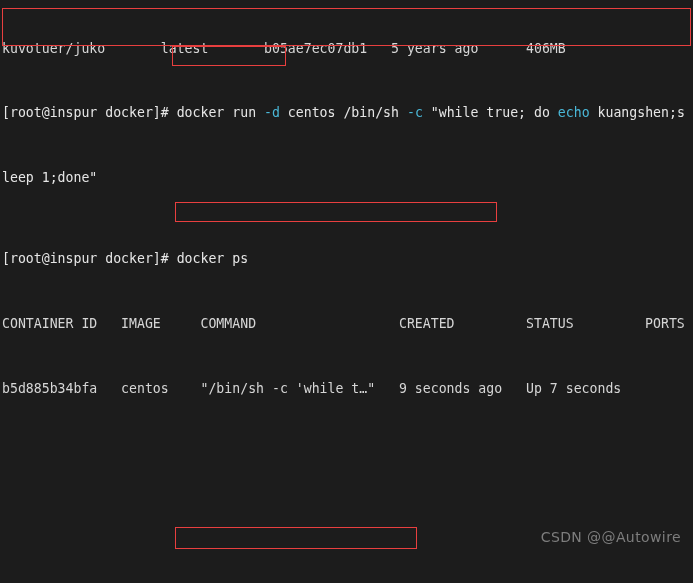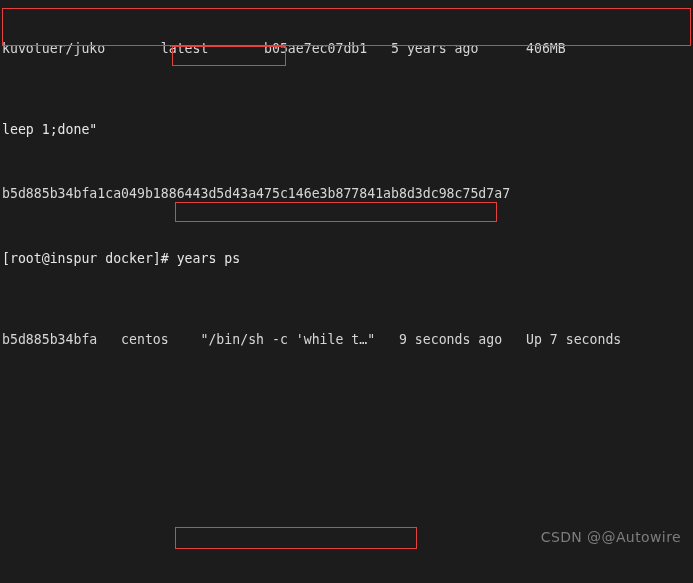--- a/index.html
+++ b/index.html
@@ -60,27 +60,28 @@
   }
 </style>
 </head>
 <body>
 
 <div id="terminal">
   <div class="screen">
 
     <div class="line c-default"><span>kuvotuer/juko</span><span>       latest       </span><span>b05ae7ec07db1</span><span>   5 years ago</span><span>      406MB</span></div>
 
+    <div class="line"><span class="c-white">[root@inspur docker]# </span><span class="c-white">docker run </span><span class="c-cyan">-d</span><span class="c-white"> centos /bin/sh </span><span class="c-cyan">-c</span><span class="c-white"> "while true; do </span><span class="c-cyan">echo</span><span class="c-white"> kuangshen;s</span></div>
 
     <div class="line c-white">leep 1;done"</div>
 
-    <div class="line c-default">b5d885b34bfa1ca049b1886443d5d43a475c146e3b877841ab8d3dc98c75d7a7</div>
 
-    <div class="line"><span class="c-white">[root@inspur docker]# </span><span class="c-white">years ps</span></div>
+    <div class="line"><span class="c-white">[root@inspur docker]# </span><span class="c-white">docker ps</span></div>
 
+    <div class="line c-default">CONTAINER ID   IMAGE     COMMAND                  CREATED         STATUS         PORTS</div>
 
     <div class="line"><span class="c-default">b5d885b34bfa   centos    "/bin/sh -c 'while t…"   9 seconds ago   Up 7 seconds</span></div>
 
     
 
     
     
 
     
     

